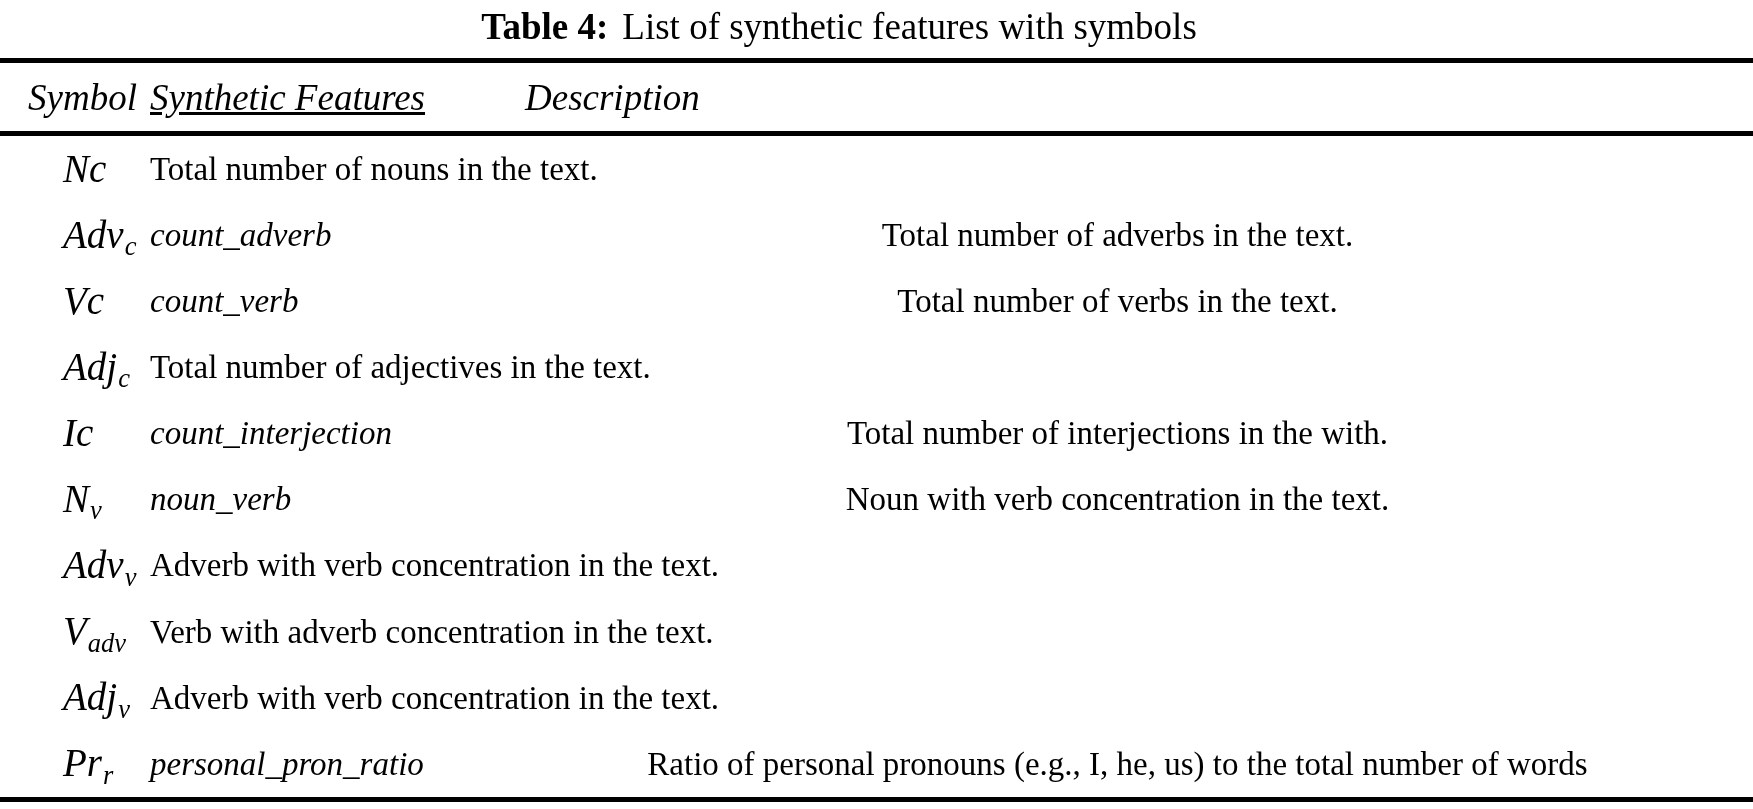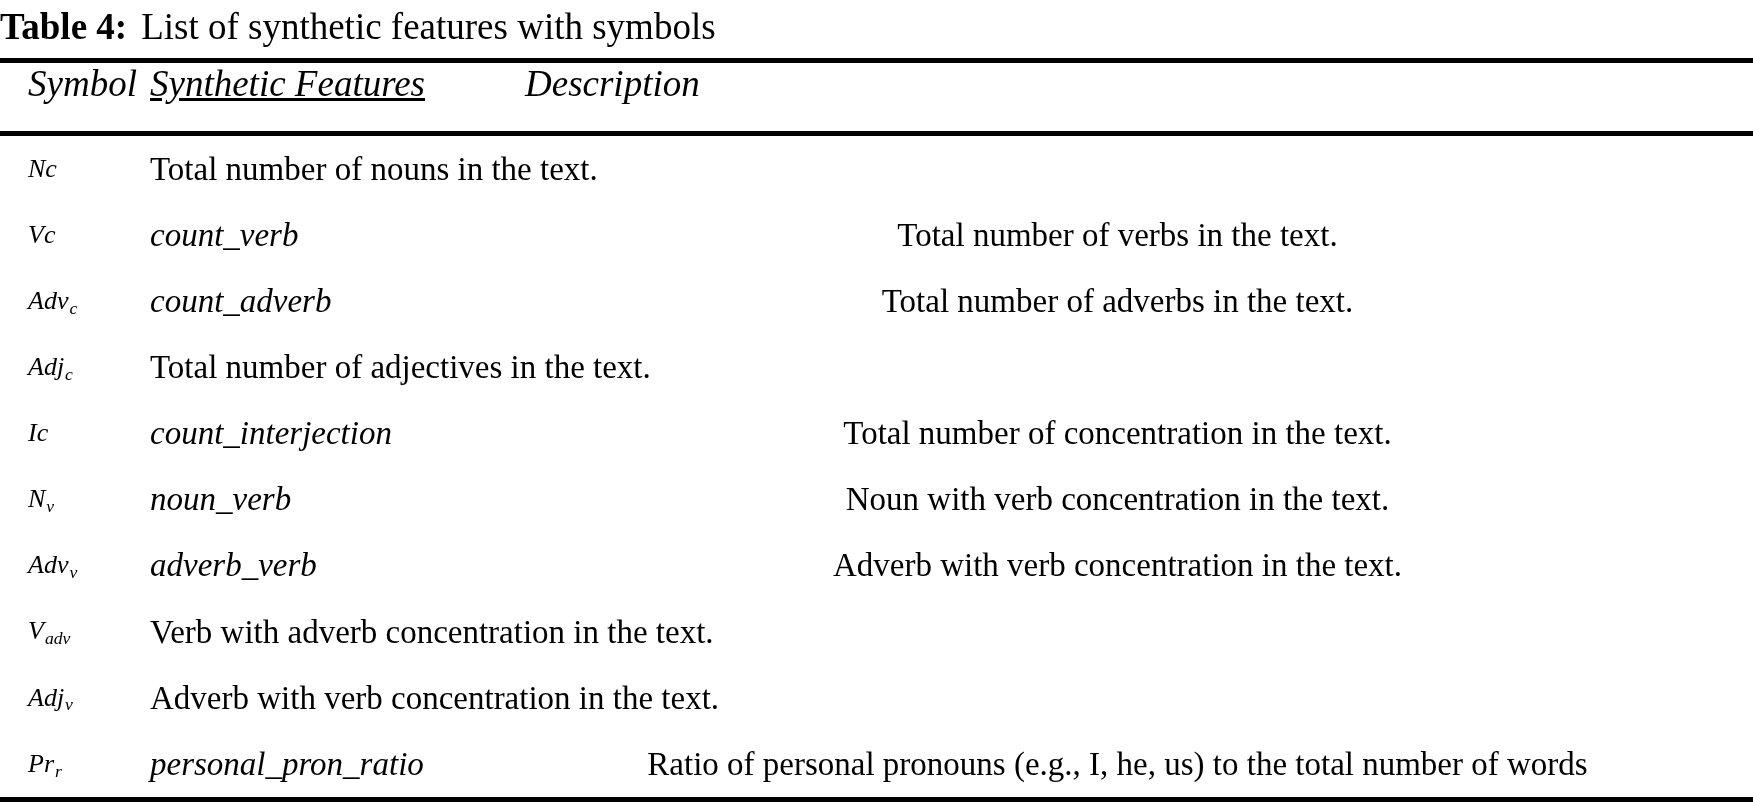--- a/index.html
+++ b/index.html
@@ -17,21 +17,21 @@
     overflow: hidden;
   }
   
   .caption {
     position: absolute;
     top: 2px;
     left: 0;
     width: 100%;
     padding-right: 75px;
     box-sizing: border-box;
-    text-align: left;
+    text-align: center;
     font-size: 37px;
     line-height: 50px;
     white-space: nowrap;
   }
   .caption .caption-prefix {
     font-weight: bold;
     margin-right: 14px;
   }
   
   .rule {
@@ -40,21 +40,21 @@
     width: 100%;
     height: 5px;
     background: #000000;
   }
   .rule-top    { top: 58px; }
   .rule-mid    { top: 131px; }
   .rule-bottom { top: 797px; }
   
   .header-row {
     position: absolute;
-    top: 49px;
+    top: 63px;
     left: 0;
     width: 100%;
     height: 68px;
     display: grid;
     grid-template-columns: 150px 332px 1fr;
     align-items: center;
     font-style: italic;
     font-size: 37px;
   }
   .header-row .h-symbol   { padding-left: 28px; }
@@ -74,22 +74,23 @@
     flex: 1 1 auto;
     display: grid;
     grid-template-columns: 150px 332px 1fr;
     align-items: center;
     font-size: 33px;
     line-height: 1.1;
   }
   .cell-symbol {
     padding-left: 28px;
     font-style: italic;
-    font-size: 26px;
+    font-size: 39px;
     white-space: nowrap;
+    margin-left: 35px;
   }
   .cell-symbol sub {
     font-size: 0.68em;
     line-height: 0;
     vertical-align: -0.28em;
     margin-left: 1px;
   }
   .cell-feature {
     font-style: italic;
     white-space: nowrap;
@@ -119,51 +120,50 @@
   <div class="rule rule-mid"></div>
 
   <div class="tbody">
 
     <div class="trow">
       <div class="cell-symbol"><span>Nc</span><sub></sub></div>
       <div class="cell-desc">Total number of nouns in the text.</div>
     </div>
 
     <div class="trow">
+      <div class="cell-symbol"><span>Adv</span><sub>c</sub></div>
+      <div class="cell-feature">count_adverb</div>
+      <div class="cell-desc">Total number of adverbs in the text.</div>
+    </div>
+
+    <div class="trow">
       <div class="cell-symbol"><span>Vc</span><sub></sub></div>
       <div class="cell-feature">count_verb</div>
       <div class="cell-desc">Total number of verbs in the text.</div>
-    </div>
-
-    <div class="trow">
-      <div class="cell-symbol"><span>Adv</span><sub>c</sub></div>
-      <div class="cell-feature">count_adverb</div>
-      <div class="cell-desc">Total number of adverbs in the text.</div>
     </div>
 
     <div class="trow">
       <div class="cell-symbol"><span>Adj</span><sub>c</sub></div>
       <div class="cell-desc">Total number of adjectives in the text.</div>
     </div>
 
     <div class="trow">
       <div class="cell-symbol"><span>Ic</span><sub></sub></div>
       <div class="cell-feature">count_interjection</div>
-      <div class="cell-desc">Total number of concentration in the text.</div>
+      <div class="cell-desc">Total number of interjections in the with.</div>
     </div>
 
     <div class="trow">
       <div class="cell-symbol"><span>N</span><sub>v</sub></div>
       <div class="cell-feature">noun_verb</div>
       <div class="cell-desc">Noun with verb concentration in the text.</div>
     </div>
 
     <div class="trow">
       <div class="cell-symbol"><span>Adv</span><sub>v</sub></div>
-      <div class="cell-feature">adverb_verb</div>
       <div class="cell-desc">Adverb with verb concentration in the text.</div>
     </div>
 
     <div class="trow">
       <div class="cell-symbol"><span>V</span><sub>adv</sub></div>
       <div class="cell-desc">Verb with adverb concentration in the text.</div>
     </div>
 
     <div class="trow">
       <div class="cell-symbol"><span>Adj</span><sub>v</sub></div>

